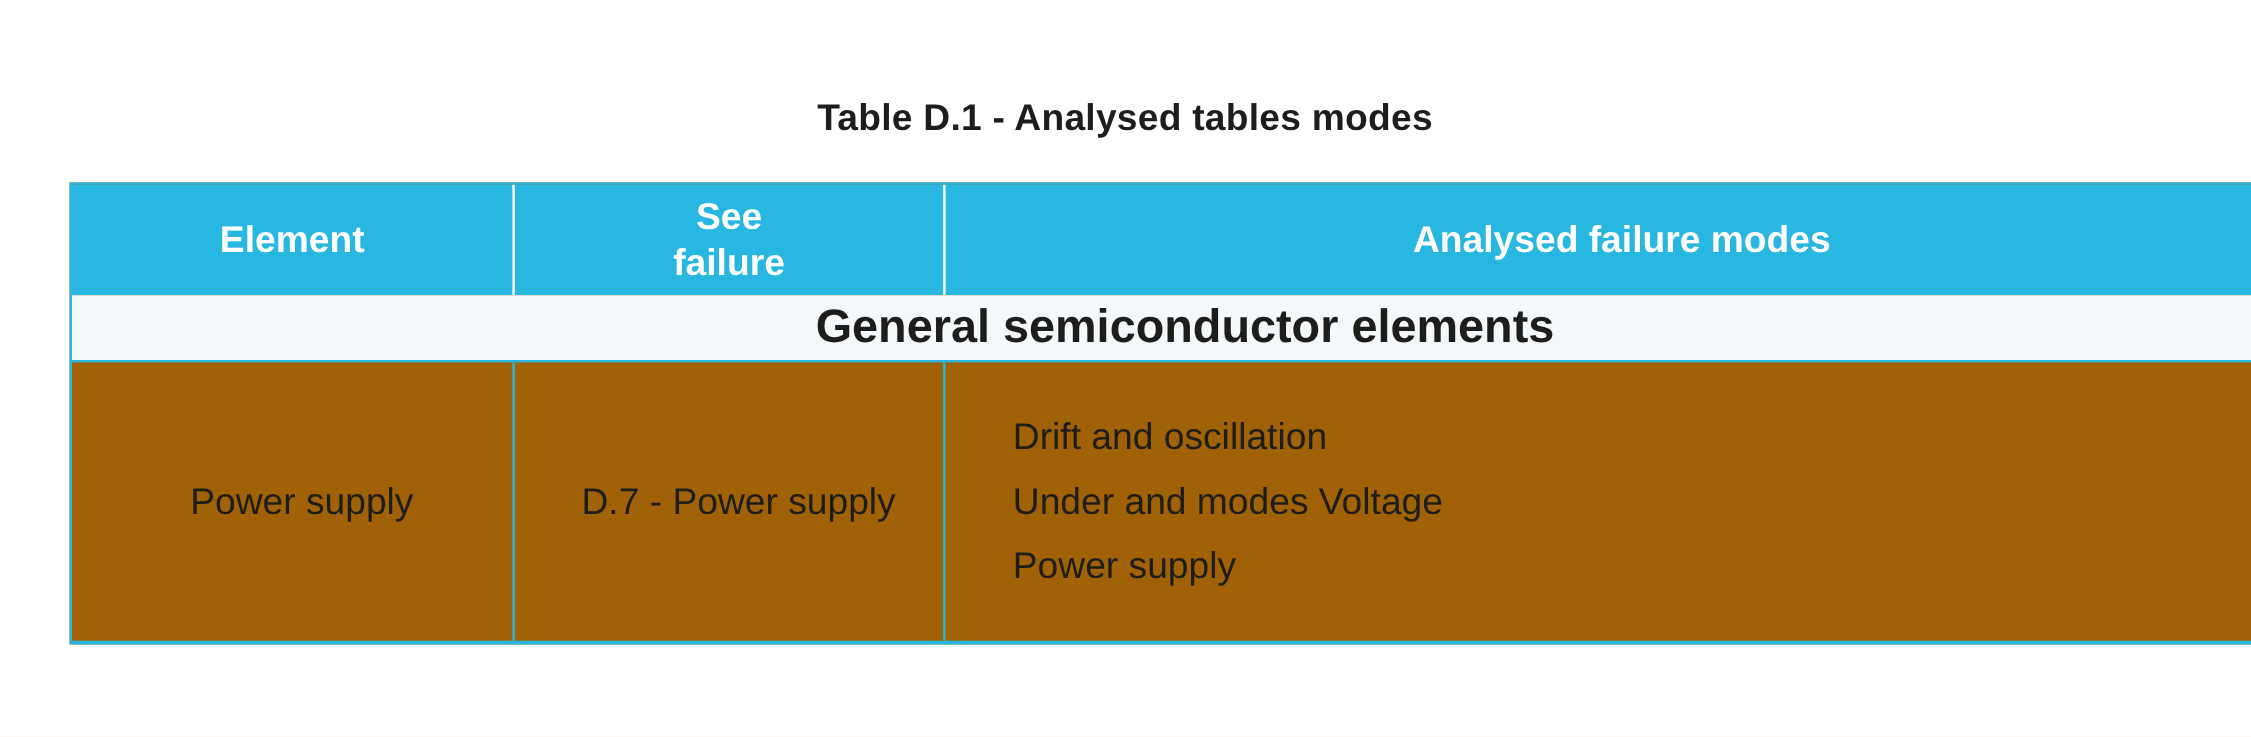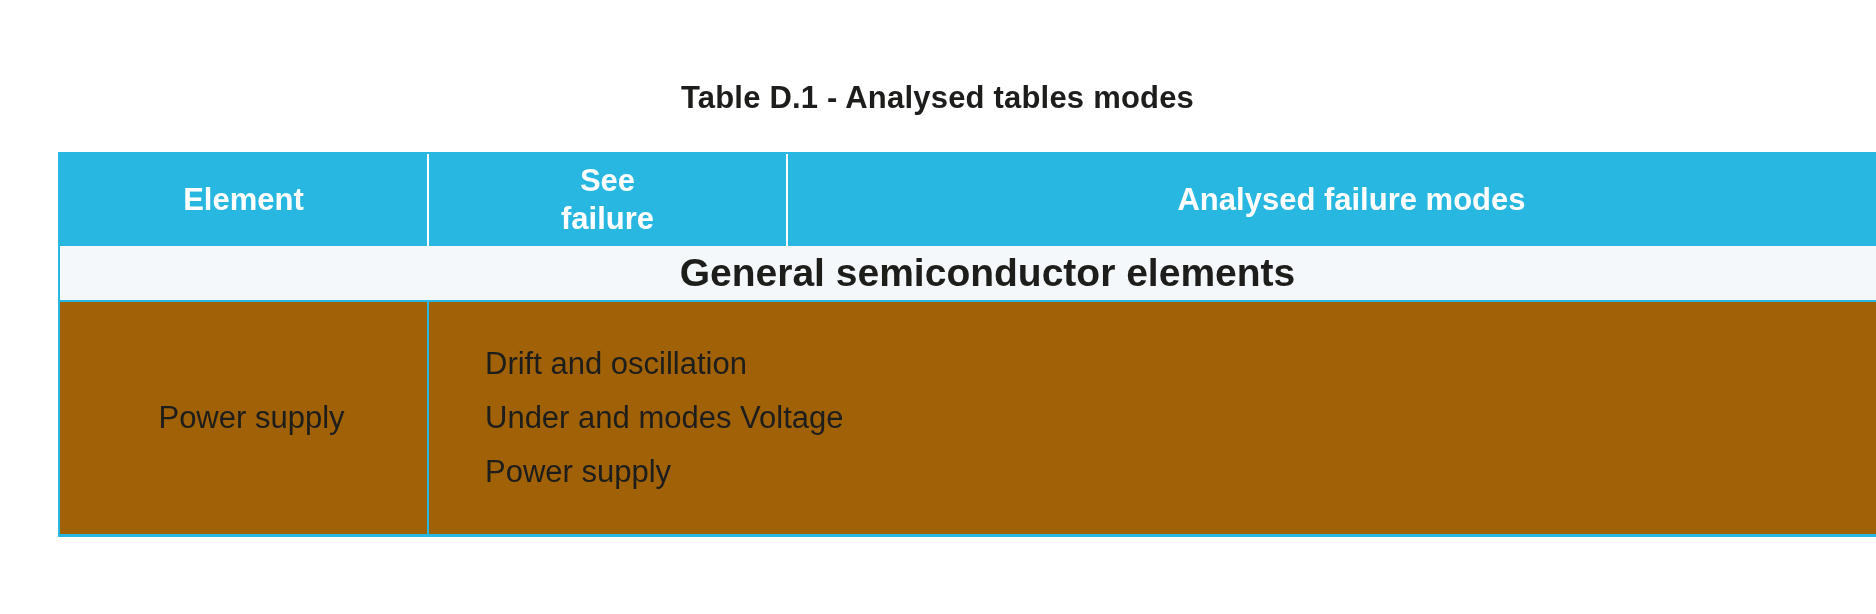--- a/index.html
+++ b/index.html
@@ -69,19 +69,20 @@
 failure</div>
     <div class="th c3">Analysed failure modes</div>
   </div>
 
   <div class="section-row">
     <span>General semiconductor elements</span>
   </div>
 
   <div class="data-row">
     <div class="c1 td-center">Power supply</div>
+    <div class="c2 td-center">D.7 - Power supply</div>
     <div class="c3 td-list">
         <div class="fm-line">Drift and oscillation</div>
         <div class="fm-line">Under and modes Voltage</div>
         <div class="fm-line">Power supply</div>
       </div>
   </div>
 </div>
 
 </body></html>

